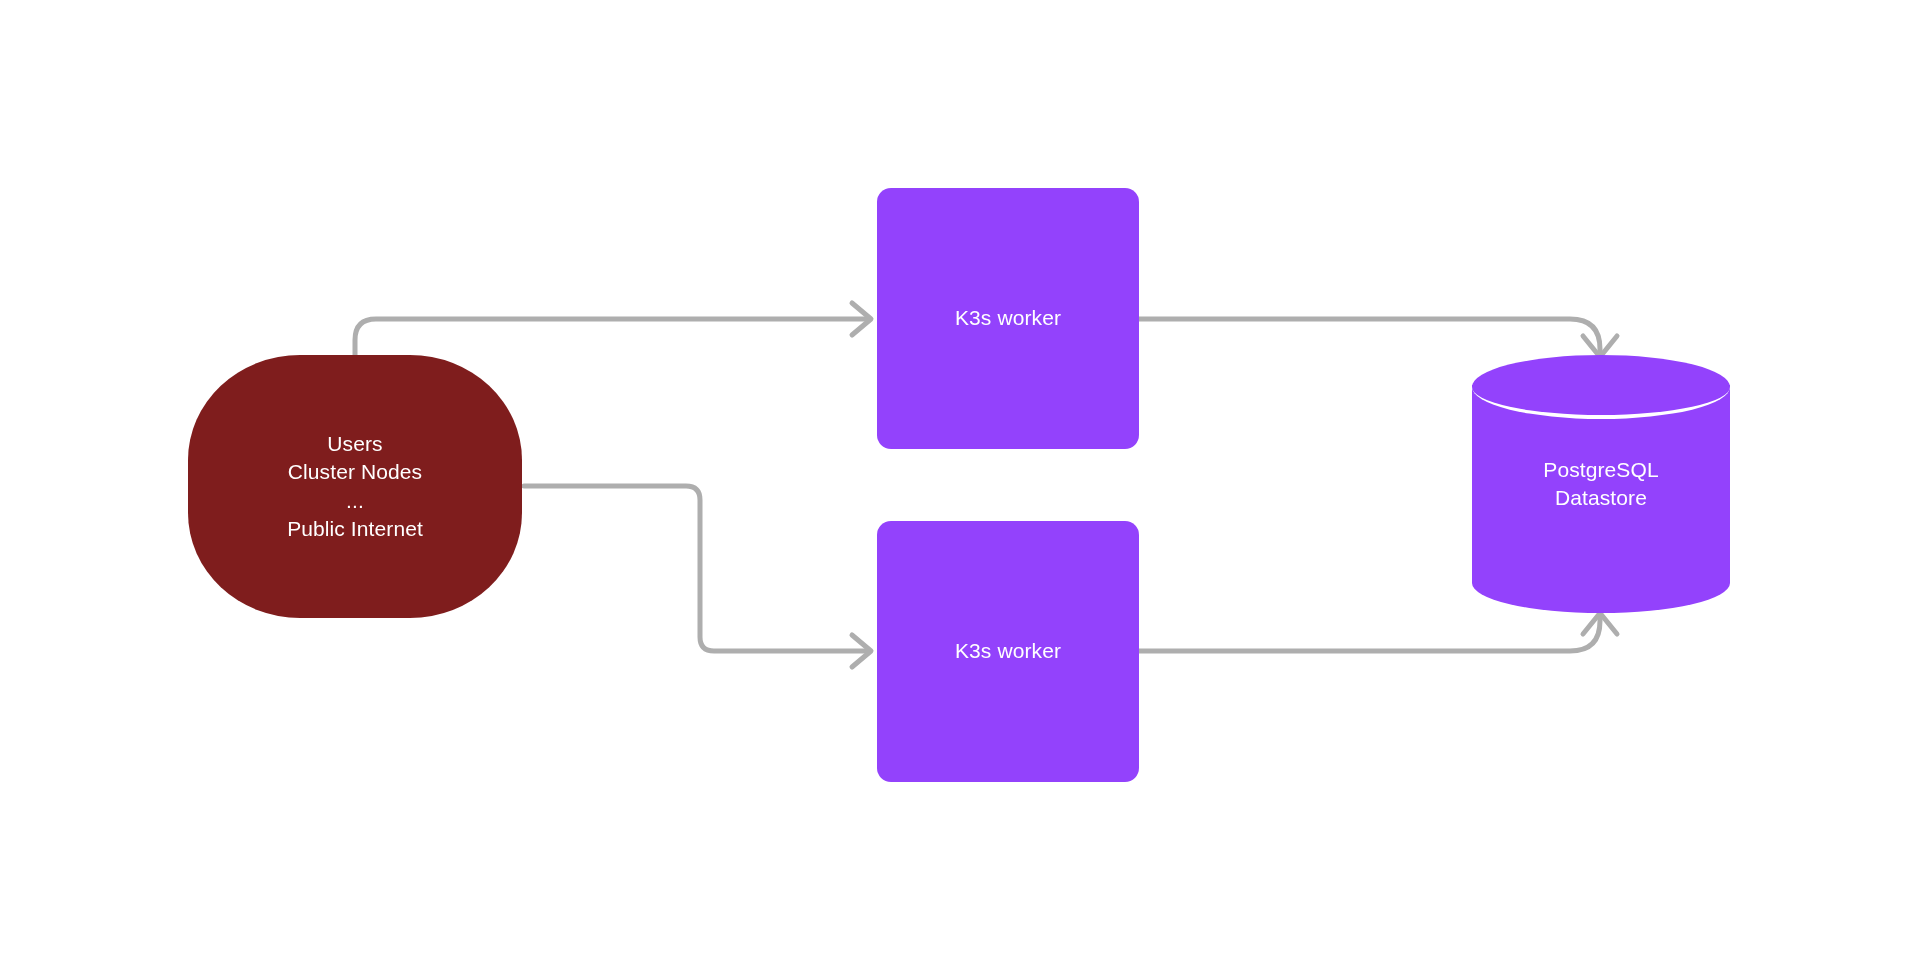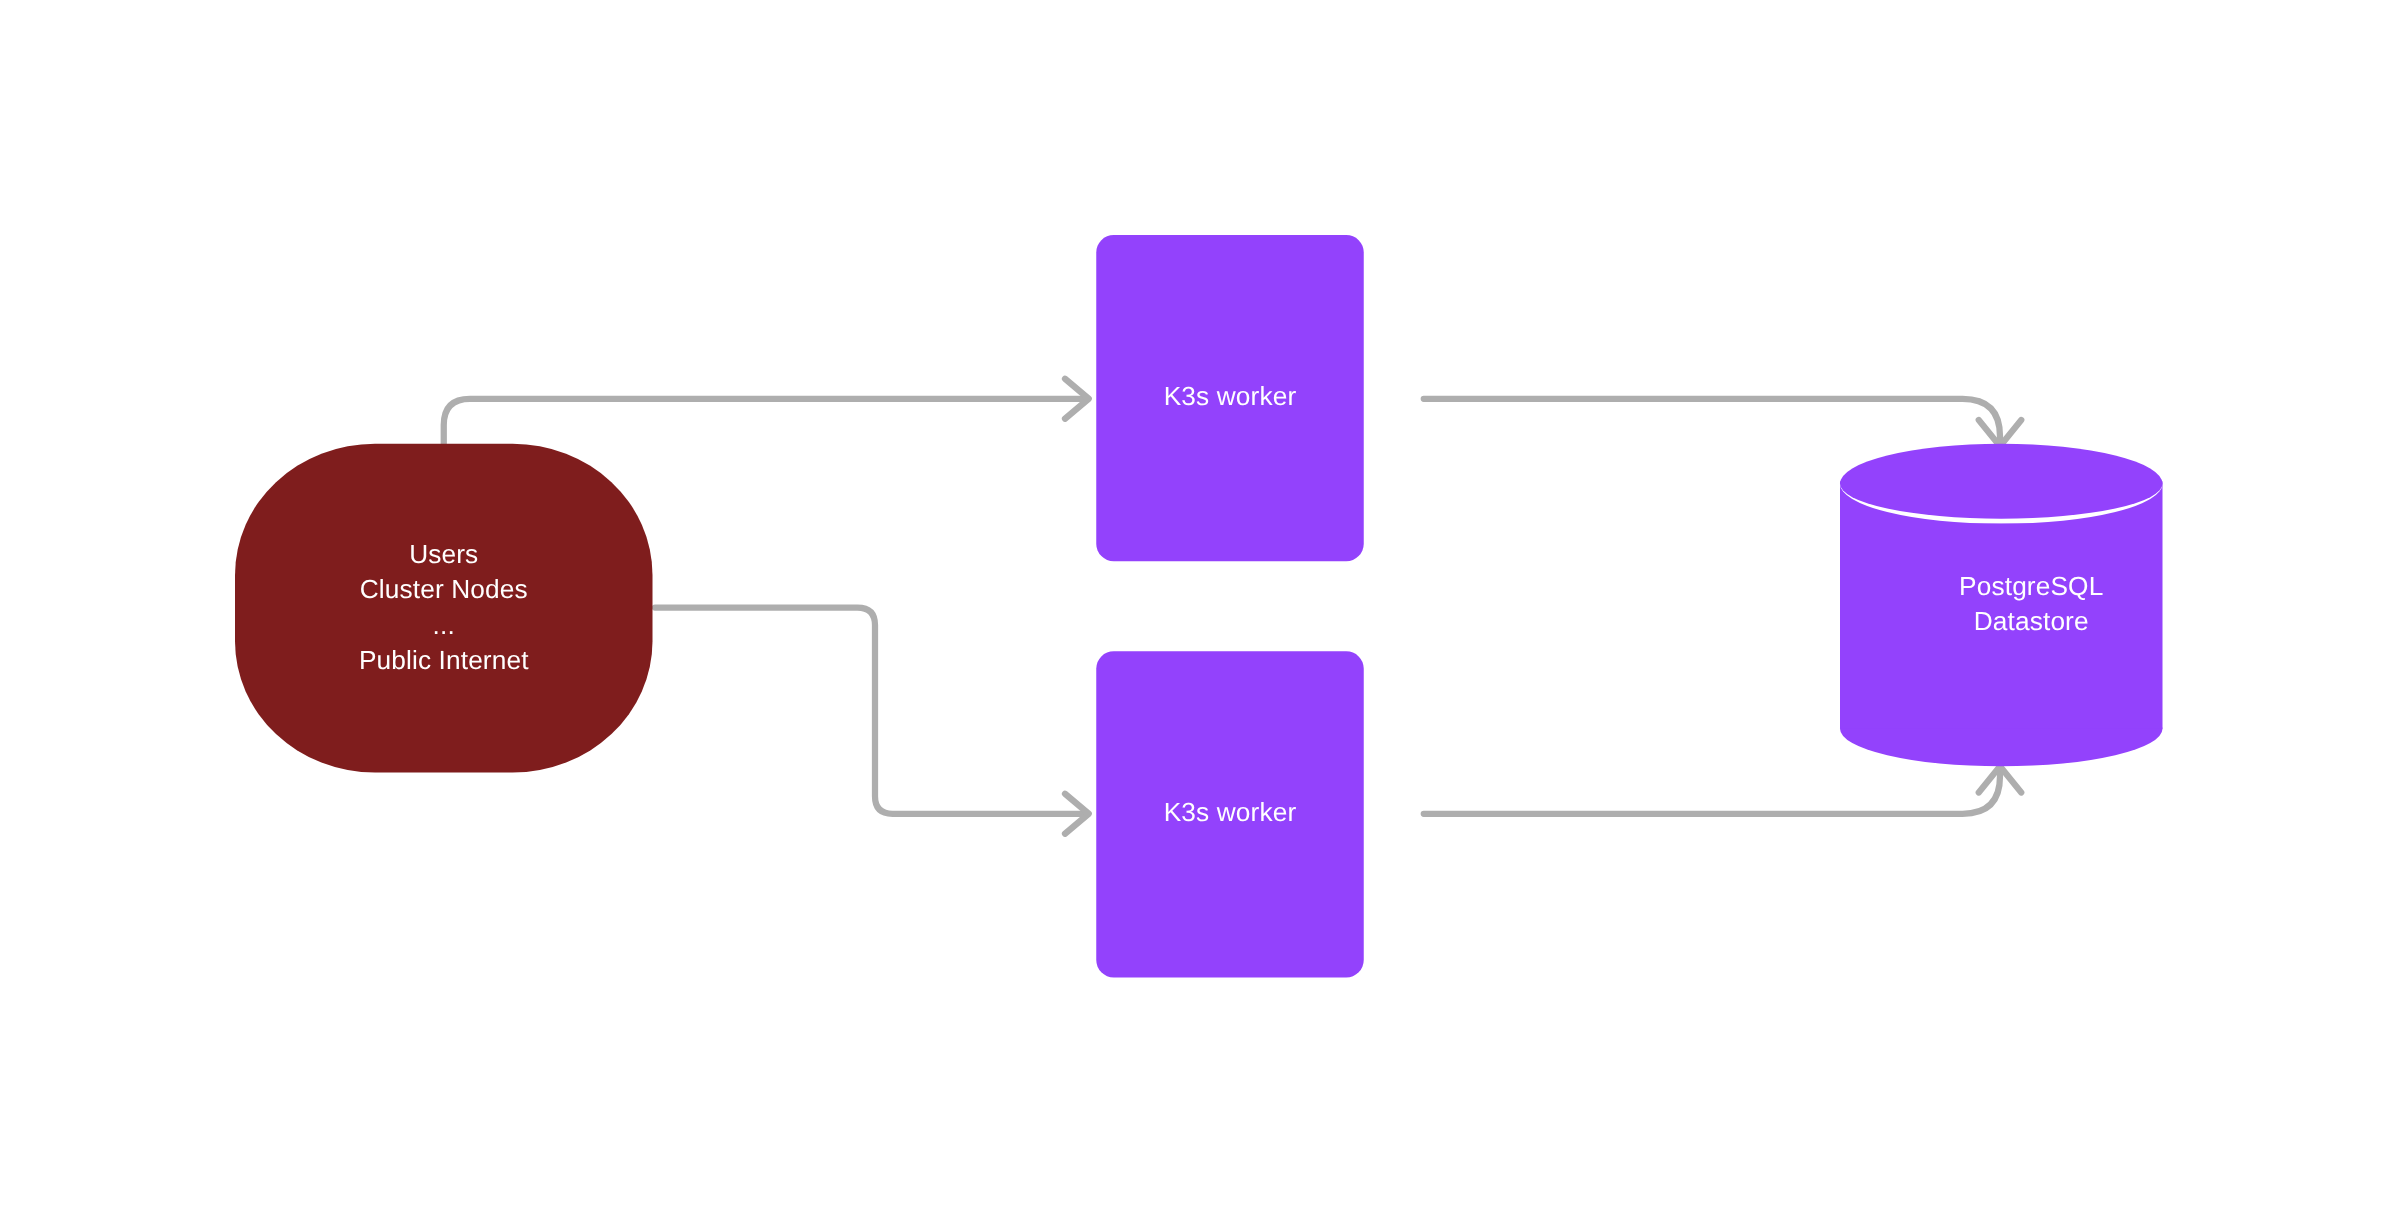--- a/index.html
+++ b/index.html
@@ -54,21 +54,21 @@
     border-radius: 112px / 105px;
   }
   #node-users .node-label {
     font-size: 21px;
   }
 
   
   .worker {
     background: #9342FC;
     border-radius: 14px;
-    width: 214px;
+    width: 262px;
     height: 261px;
   }
   #node-worker-top  { left: 877px; top: 188px; }
   #node-worker-bot  { left: 877px; top: 521px; }
   .worker .node-label { font-size: 21px; }
 
   
   #node-database {
     left: 1472px;
     top: 355px;
@@ -114,21 +114,20 @@
     position: absolute;
     left: 0;
     top: 0;
     width: 258px;
     height: 258px;
     display: flex;
     align-items: center;
     justify-content: center;
     font-size: 21px;
     z-index: 3;
-    padding-left: 24px;
   }
 </style>
 </head>
 <body>
 
 <div id="canvas">
 
   <svg id="edges" viewBox="0 0 1920 972" width="1920" height="972" xmlns="http://www.w3.org/2000/svg">
 
     <g>

